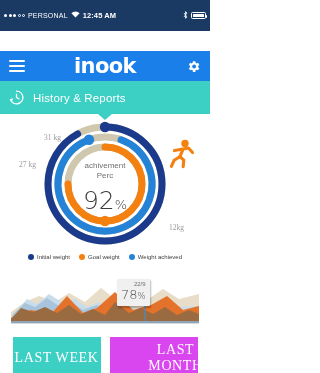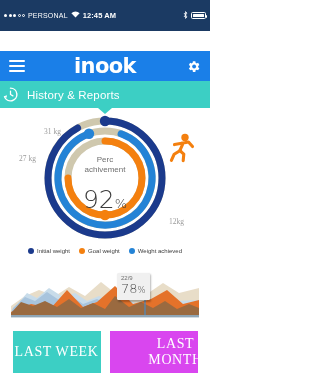--- a/index.html
+++ b/index.html
@@ -53,22 +53,22 @@
     position:absolute; left:50%; top:50%; transform:translate(-50%,-52%);
     color:#ffffff; font-size:21px; font-weight:bold;
     letter-spacing:-0.6px;
     font-family:"DejaVu Sans", sans-serif;
   }
   .gear{ width:15px;height:15px; cursor:pointer; }
 
   
   .section{
     width:100%; background:#3ccfc4;
-    height:27px; display:flex; align-items:center;
-    padding-left:2px; position:relative;
+    height:33px; display:flex; align-items:center;
+    padding-left:8px; position:relative;
   }
   .section .clock{ width:17px;height:17px; flex:0 0 auto;}
   .section .stitle{
     color:#ffffff; font-size:11.5px; margin-left:8px; letter-spacing:.15px;
   }
   .notch{
     position:absolute; left:50%; bottom:-6px; transform:translateX(-50%);
     width:0;height:0;
     border-left:7px solid transparent;
     border-right:7px solid transparent;
@@ -92,22 +92,22 @@
 
   .center-txt{
     position:absolute; left:0; right:0; top:42px;
     text-align:center; pointer-events:none;
   }
   .center-txt .c-lab{
     color:#6f6f6f; font-size:8px; line-height:9.5px;
     font-family:"Liberation Sans", sans-serif;
   }
   .center-txt .c-val{
-    color:#3c3c3c; font-size:25px; line-height:26px;
-    font-weight:300; margin-top:13px;
+    color:#3c3c3c; font-size:25px; line-height:35px;
+    font-weight:300; margin-top:3px;
     font-family:"DejaVu Sans", sans-serif;
   }
   .center-txt .c-val .pct{ font-size:13px; }
 
   
   .legend{
     display:flex; align-items:center; justify-content:center;
     gap:9px; margin-top:3px;
   }
   .leg-item{ display:flex; align-items:center; gap:3px; }
@@ -119,21 +119,21 @@
     position:relative;
     margin:12px 11px 0 11px;
     height:52px;
   }
   .tooltip{
     position:absolute; left:106px; top:7px;
     background:#f0f0f0;
     padding:2px 4px 3px 4px;
     border-radius:1.5px;
     box-shadow:1px 1.5px 2px rgba(0,0,0,.28);
-    text-align:left;
+    text-align:right;
     z-index:4;
   }
   .tooltip .t-date{ font-size:6px; color:#6f6f6f; line-height:6.5px; }
   .tooltip .t-val{ font-size:13px; color:#4a4a4a; line-height:14px; font-weight:300;
     font-family:"DejaVu Sans", sans-serif;}
   .tooltip .t-val .pct{ font-size:8.5px; }
 
   
   .btnrow{
     display:flex; justify-content:center; gap:9px;
@@ -235,22 +235,22 @@
       <path d="M14.6 11.4 L11.8 17.6 L15.8 21.2 L15.2 27.6" stroke="#f4800f" stroke-width="3.1" fill="none" stroke-linecap="round" stroke-linejoin="round"></path>
       <path d="M12.6 17.2 L6.2 21.2 L3.4 27.4" stroke="#f4800f" stroke-width="3.1" fill="none" stroke-linecap="round" stroke-linejoin="round"></path>
     </svg>
   </span>
 
   <span class="klabel k-31">31 kg</span>
   <span class="klabel k-27">27 kg</span>
   <span class="klabel k-12">12kg</span>
 
   <div class="center-txt">
+    <div class="c-lab">achivement</div>
     <div class="c-lab">Perc</div>
-    <div class="c-lab">achivement</div>
     <div class="c-val"><span>92</span><span class="pct">%</span></div>
   </div>
 </div>
 
 <div class="legend">
   <div class="leg-item">
     <span class="leg-dot" style="background:#1b3a8c"></span>
     <span class="leg-lab">Initial weight</span>
   </div>
   <div class="leg-item">

